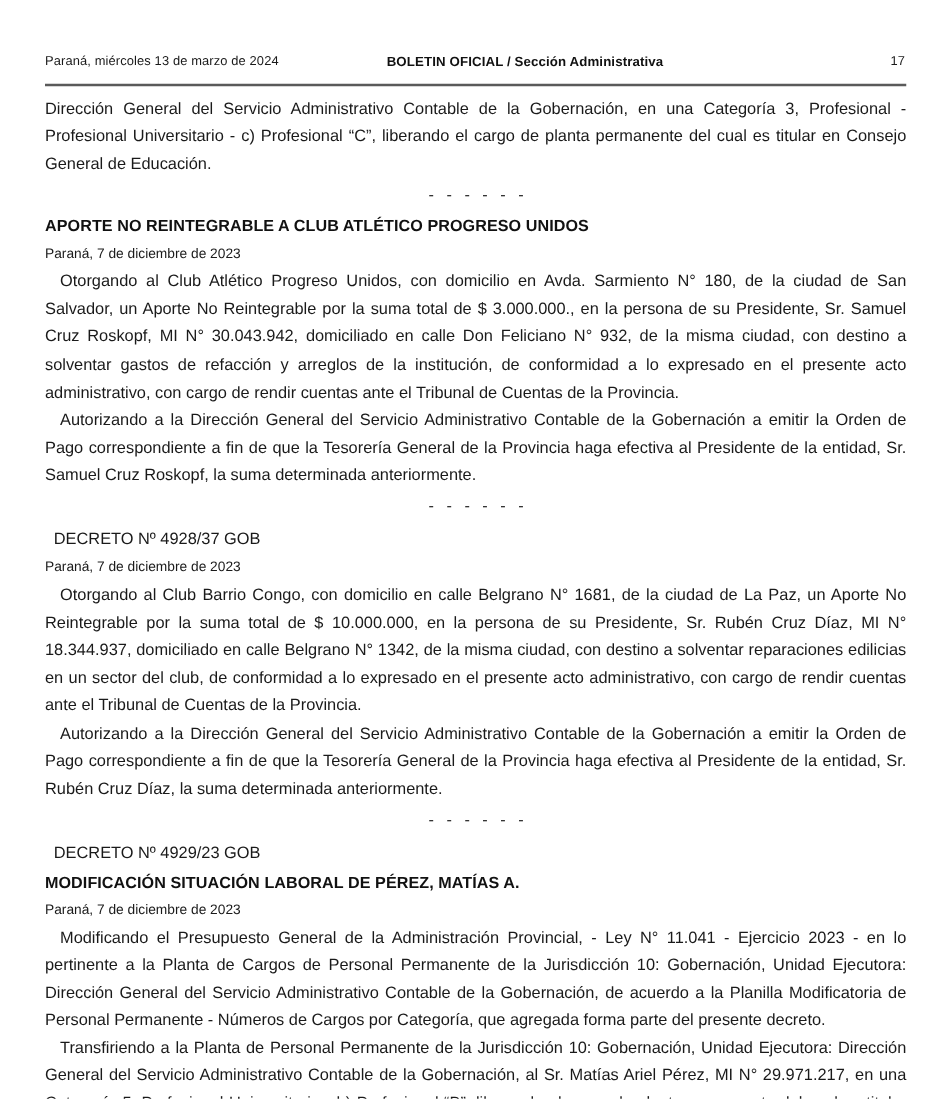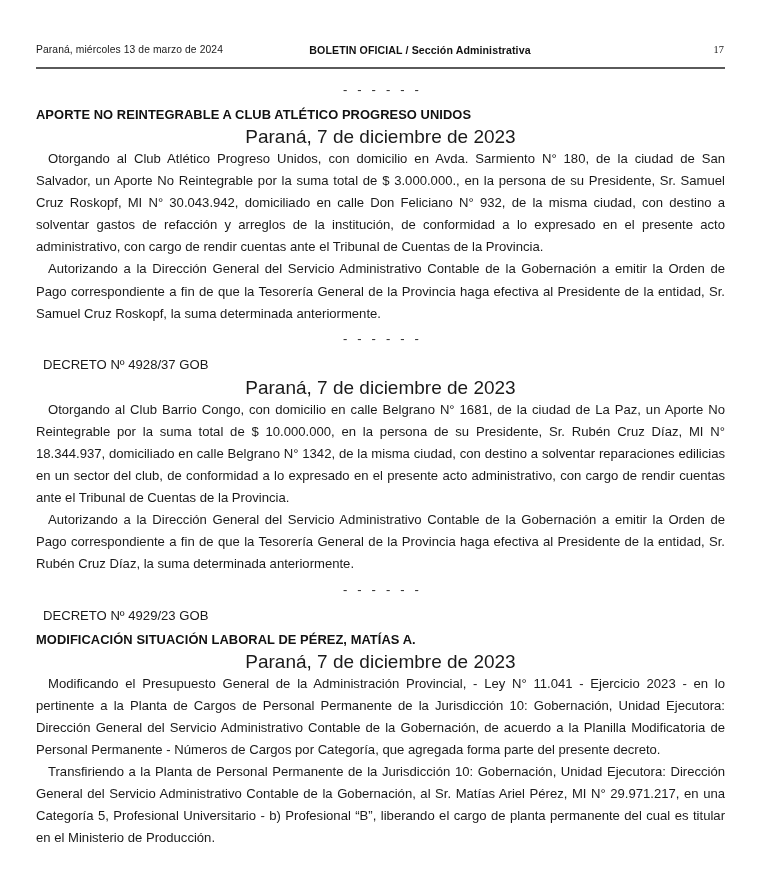--- a/index.html
+++ b/index.html
@@ -53,21 +53,20 @@
     color: #111;
     white-space: nowrap;
     transform: translateX(40px);
   }
   .rh-right {
     font-size: 10.3px;
     color: #1a1a1a;
     margin-left: auto;
     position: relative;
     z-index: 2;
-    font-family: Liberation Serif, serif;
   }
 
   .head-rule {
     position: absolute;
     top: 67px;
     left: 36px;
     width: 689px;
     height: 2px;
     background: #5a5a5a;
   }
@@ -116,41 +115,42 @@
     font-size: 12.9px;
     font-weight: bold;
     line-height: 23px;
     margin: 0;
     text-align: left;
     letter-spacing: 0.005em;
     color: #111;
   }
 
   .lugar-fecha {
-    font-size: 19px;
+    font-size: 11px;
     line-height: 22px;
     margin: 0;
-    text-align: center;
+    text-align: left;
     color: #1a1a1a;
   }
 </style>
 </head>
 <body>
 
 <div class="page">
 
   <div class="running-head">
     <span class="rh-left">Paraná, miércoles 13 de marzo de 2024</span>
     <span class="rh-center">BOLETIN OFICIAL / Sección Administrativa</span>
     <span class="rh-right">17</span>
   </div>
   <div class="head-rule"></div>
 
   <div class="column">
 
+    <p class="body">Dirección General del Servicio Administrativo Contable de la Gobernación, en una Categoría 3, Profesional - Profesional Universitario - c) Profesional “C”, liberando el cargo de planta permanente del cual es titular en Consejo General de Educación.</p>
 
     <p class="sep">- - - - - -</p>
 
     <div>
       <p class="titulo">APORTE NO REINTEGRABLE A CLUB ATLÉTICO PROGRESO UNIDOS</p>
       <p class="lugar-fecha">Paraná, 7 de diciembre de 2023</p>
       <p class="body indent">Otorgando al Club Atlético Progreso Unidos, con domicilio en Avda. Sarmiento N° 180, de la ciudad de San Salvador, un Aporte No Reintegrable por la suma total de $ 3.000.000., en la persona de su Presidente, Sr. Samuel Cruz Roskopf, MI N° 30.043.942, domiciliado en calle Don Feliciano N° 932, de la misma ciudad, con destino a solventar gastos de refacción y arreglos de la institución, de conformidad a lo expresado en el presente acto administrativo, con cargo de rendir cuentas ante el Tribunal de Cuentas de la Provincia.</p>
       <p class="body indent">Autorizando a la Dirección General del Servicio Administrativo Contable de la Gobernación a emitir la Orden de Pago correspondiente a fin de que la Tesorería General de la Provincia haga efectiva al Presidente de la entidad, Sr. Samuel Cruz Roskopf, la suma determinada anteriormente.</p>
     </div>
 

